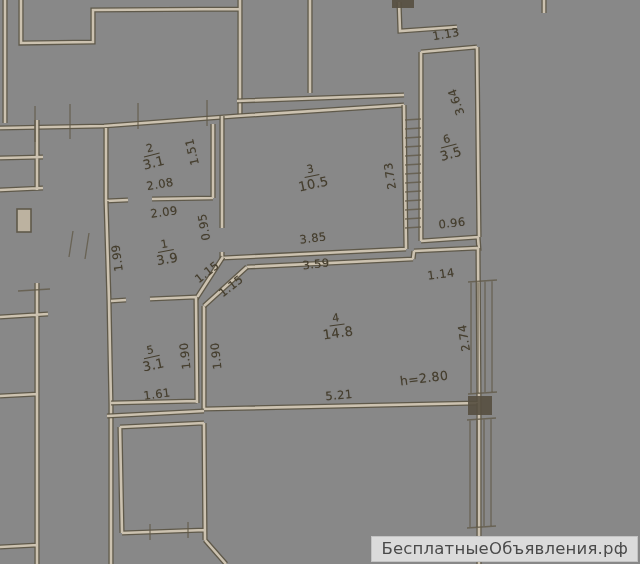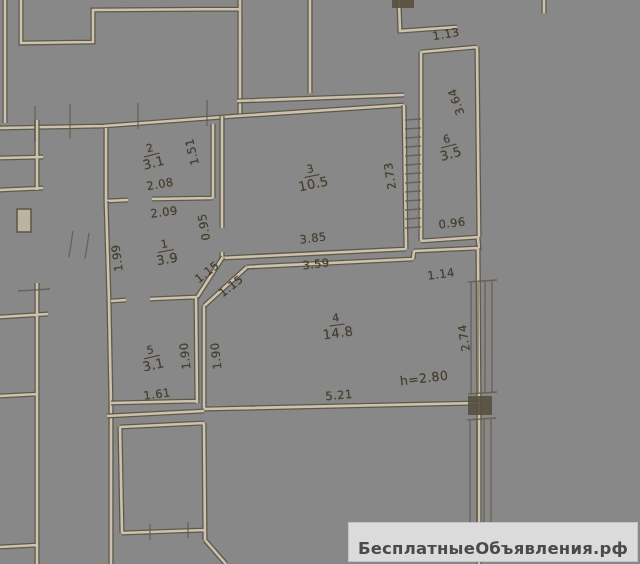--- a/index.html
+++ b/index.html
@@ -27,22 +27,22 @@
     text-shadow:0 0 .7px rgba(69,62,46,.55);
     user-select:none;
   }
   .frac{display:inline-flex;flex-direction:column;align-items:center;line-height:1;}
   .frac .num{font-size:11px;padding:0 4px 1px 4px;border-bottom:1.3px solid #453e2e;}
   .frac .area{font-size:13px;padding-top:1px;}
   .hnote{font-size:12.5px;}
   .watermark{
     position:absolute;right:2px;bottom:2px;
     background:#dbdbdb;border:1px solid #c3c3c3;
-    color:#4a4a4a;font-weight:700;font-size:16.5px;
-    padding:16px 9px 3px 9px;letter-spacing:.2px;margin-left:20px;
+    color:#4a4a4a;font-weight:400;font-size:16.5px;
+    padding:2px 9px 3px 9px;letter-spacing:.2px;margin-left:20px;
   }
 </style>
 </head>
 <body>
 
 <div class="stage">
 
   <svg class="plan" width="640" height="564" viewBox="0 0 640 564">
     <g>
 

